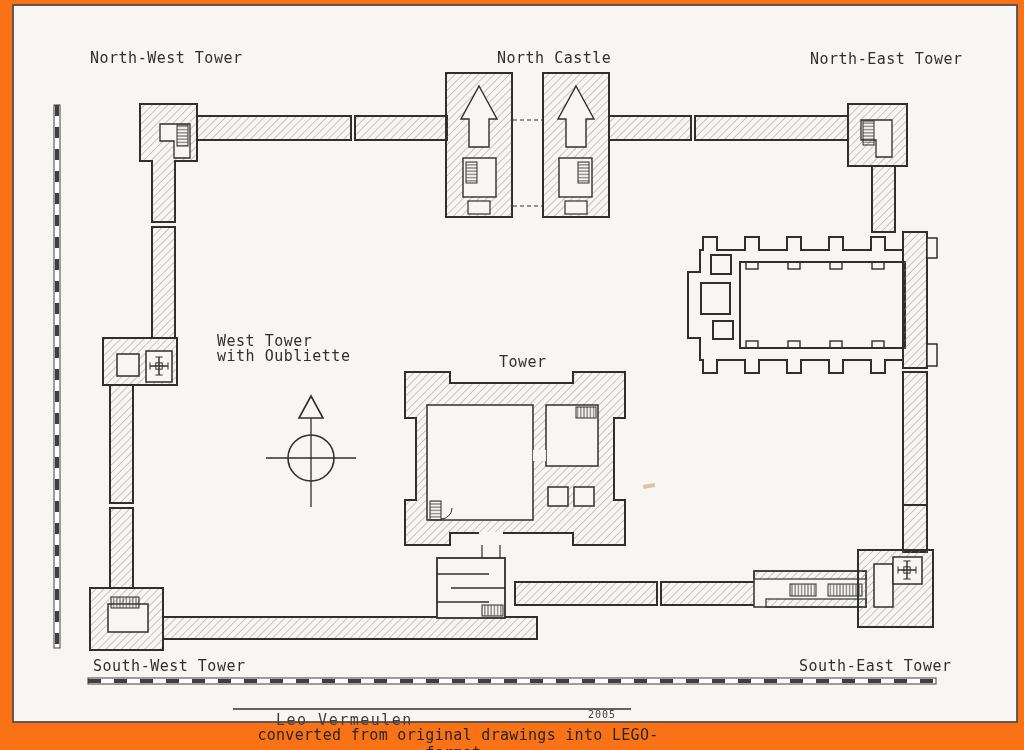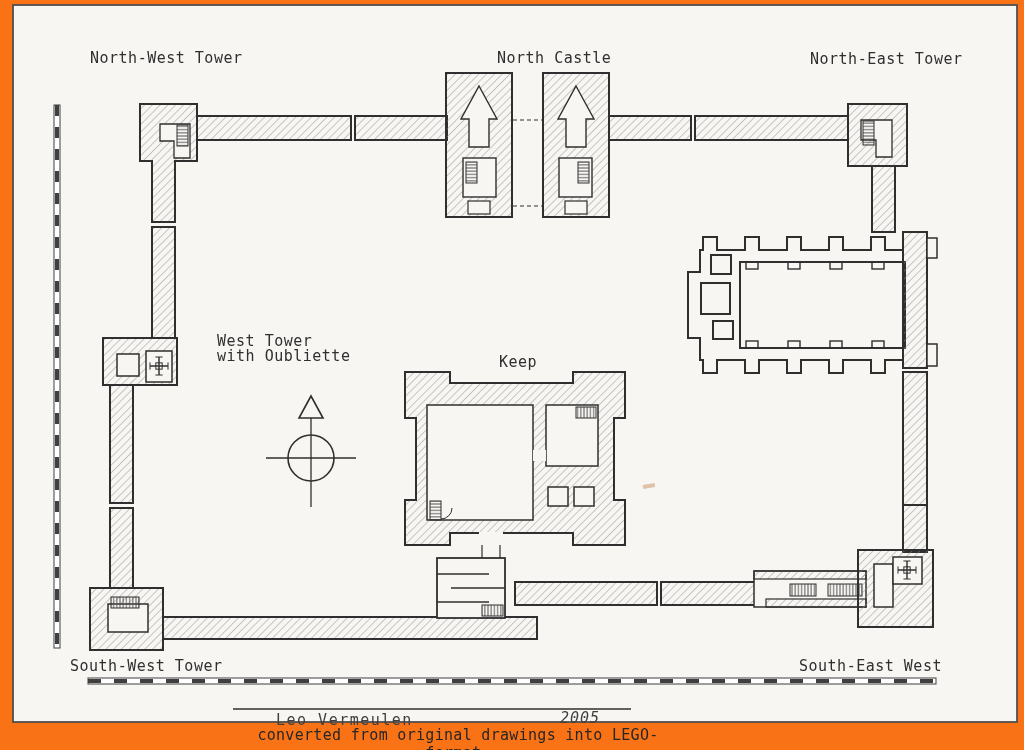--- a/index.html
+++ b/index.html
@@ -14,21 +14,21 @@
     position:absolute;white-space:nowrap;
     font-size:15px;line-height:16px;letter-spacing:0.5px;
     color:#2f2f2f;
   }
   .lbl2{position:absolute;white-space:nowrap;font-size:15px;line-height:17px;letter-spacing:0.5px;color:#2f2f2f;margin-left:37px;}
   #title-main{
     position:absolute;left:233px;top:686px;width:400px;text-align:center;
     font-size:21px;letter-spacing:1px;color:#2f2f2f;
   }
   #title-author{position:absolute;left:276px;top:711px;font-size:15px;letter-spacing:1.5px;color:#3f3f3f;}
-  #title-year{position:absolute;left:560px;top:709px;font-size:15px;letter-spacing:1px;color:#3f3f3f;font-style:italic;}
+  #title-year{position:absolute;left:588px;top:709px;font-size:10px;letter-spacing:1px;color:#3f3f3f;}
   #caption{
     position:absolute;left:228px;top:726px;width:460px;text-align:center;
     font-size:15px;letter-spacing:0.3px;color:#262626;
   }
 </style>
 </head>
 <body>
 
 <div id="sheet">
 
@@ -201,21 +201,21 @@
   <line x1="233" y1="709" x2="631" y2="709" stroke="#2f2f2f" stroke-width="1.4"></line>
 
   <rect x="643" y="484" width="12" height="4" fill="#c0824e" opacity="0.45" transform="rotate(-10 649 486)"></rect>
 </svg>
 
 <div class="lbl" style="left:90px;top:50px">North-West Tower</div>
 <div class="lbl" style="left:497px;top:50px">North Castle</div>
 <div class="lbl" style="left:810px;top:51px">North-East Tower</div>
 <div class="lbl2" style="left:180px;top:333px">West Tower</div>
 <div class="lbl2" style="left:180px;top:348px">with Oubliette</div>
-<div class="lbl" style="left:499px;top:354px">Keep</div>
-<div class="lbl" style="left:70px;top:658px">South-West Tower</div>
-<div class="lbl" style="left:799px;top:658px">South-East West</div>
+<div class="lbl" style="left:499px;top:354px">Tower</div>
+<div class="lbl" style="left:93px;top:658px">South-West Tower</div>
+<div class="lbl" style="left:799px;top:658px">South-East Tower</div>
 
 <div id="title-author">Leo Vermeulen</div>
 <div id="title-year">2005</div>
 <div id="caption">converted from original drawings into LEGO-format.</div>
 
 </div>
 
 </body></html>

